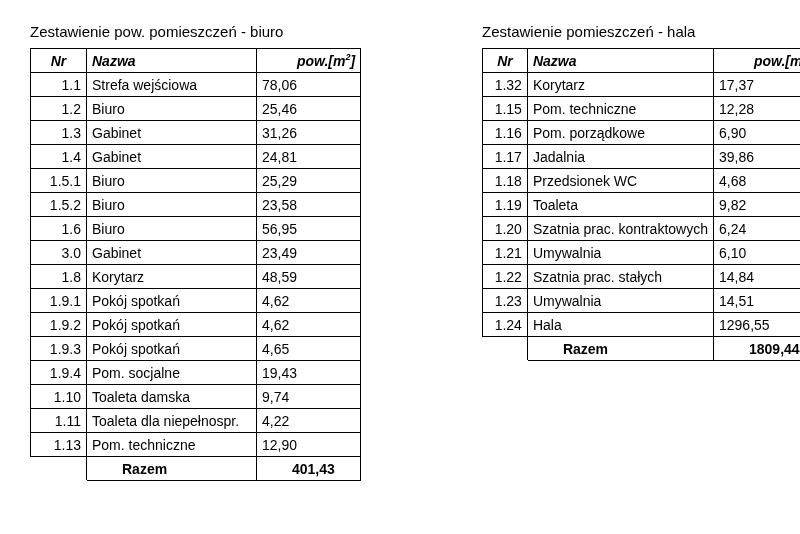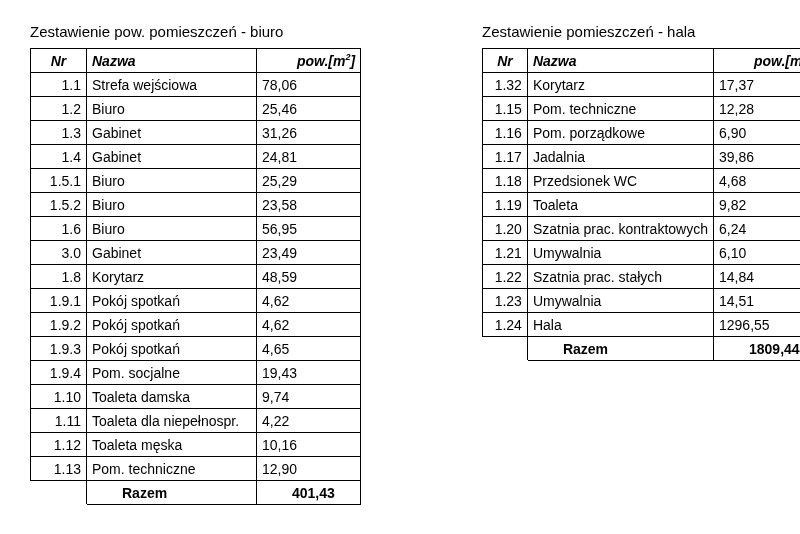--- a/index.html
+++ b/index.html
@@ -180,25 +180,20 @@
             <td class="col-nr">1.10</td>
             <td class="col-name">Toaleta damska</td>
             <td class="col-area">9,74</td>
           </tr>
           <tr>
             <td class="col-nr">1.11</td>
             <td class="col-name small-text">Toaleta dla niepełnospr.</td>
             <td class="col-area">4,22</td>
           </tr>
           <tr>
-            <td class="col-nr">1.12</td>
-            <td class="col-name">Toaleta męska</td>
-            <td class="col-area">10,16</td>
-          </tr>
-          <tr>
             <td class="col-nr">1.13</td>
             <td class="col-name">Pom. techniczne</td>
             <td class="col-area">12,90</td>
           </tr>
           <tr class="total-row">
             <td class="col-nr blank-cell">&nbsp;</td>
             <td class="col-name">Razem</td>
             <td class="col-area">401,43</td>
           </tr>
         </tbody>

